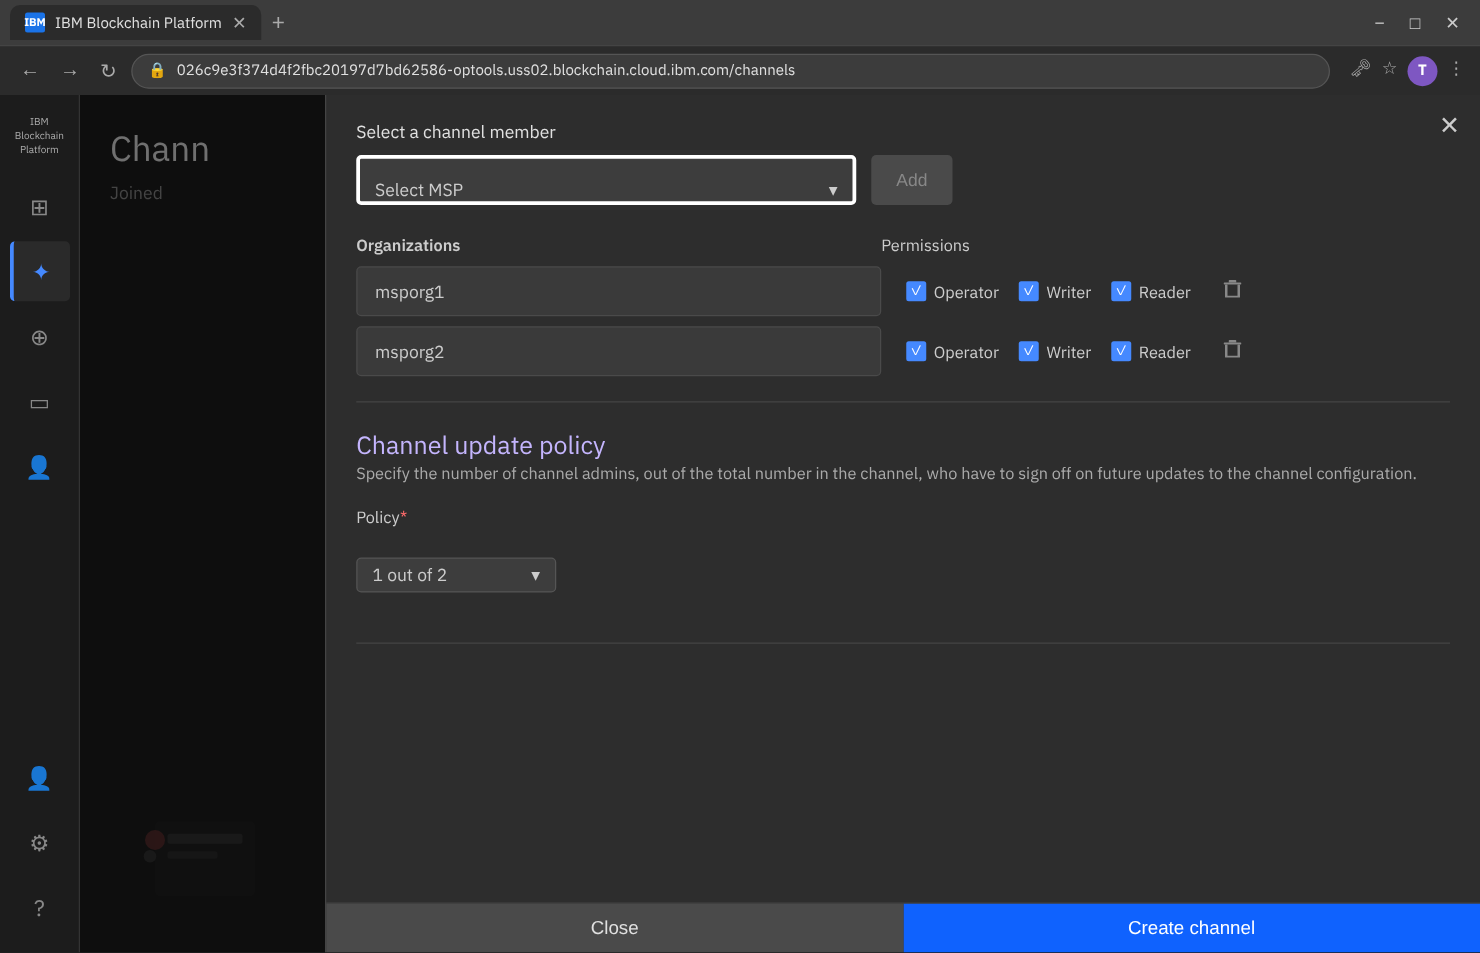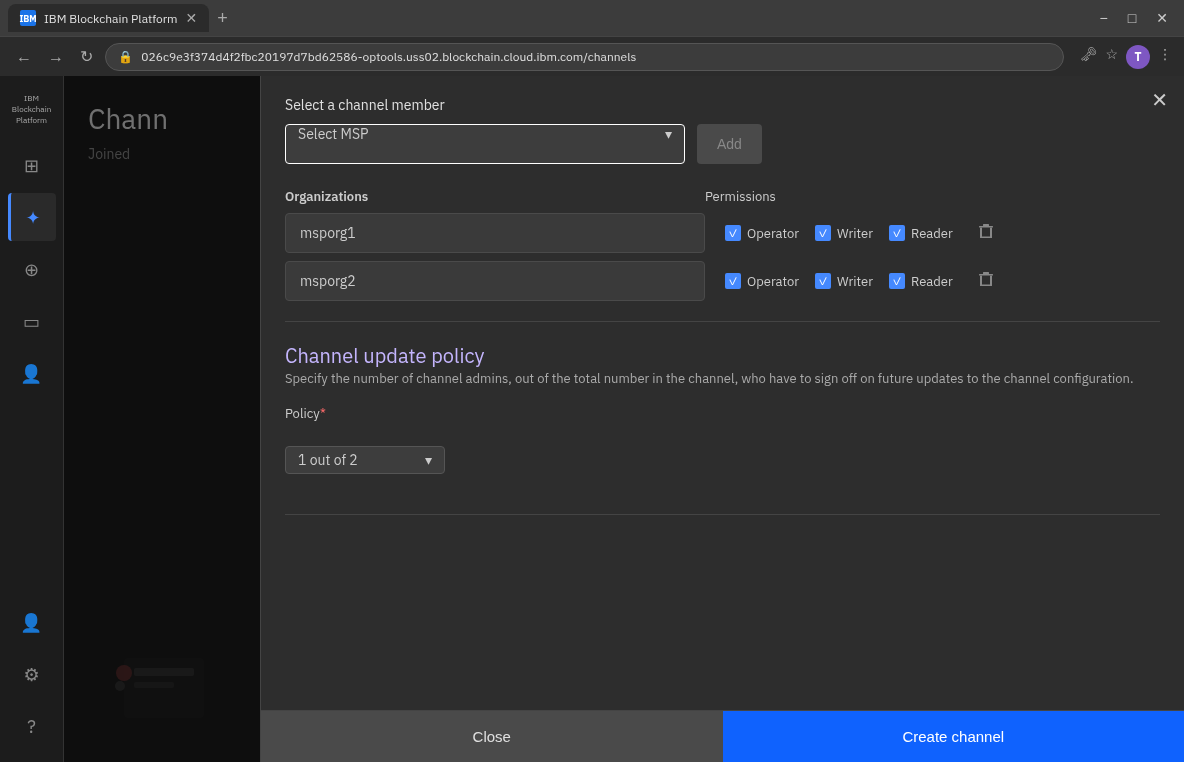--- a/index.html
+++ b/index.html
@@ -241,28 +241,28 @@
     }
     .select-row {
       display: flex;
       gap: 12px;
       margin-bottom: 24px;
       align-items: center;
     }
     .msp-select {
       flex: 1;
       background: #3d3d3d;
-      border: 1px solid #ffffff;
+      border: 3px solid #ffffff;
       border-radius: 4px;
       color: #ccc;
       font-size: 14px;
       padding: 0 12px;
       height: 40px;
       display: flex;
-      align-items: flex-start;
+      align-items: flex-end;
       justify-content: space-between;
       cursor: pointer;
       max-width: 400px;
     }
     .add-btn {
       background: #4a4a4a;
       border: none;
       border-radius: 4px;
       color: #888;
       font-size: 14px;
@@ -375,21 +375,21 @@
       display: flex;
       align-items: center;
       justify-content: space-between;
       cursor: pointer;
       width: 160px;
     }
 
     
     .modal-footer {
       display: flex;
-      height: 52px;
+      height: 40px;
       border-top: 1px solid #444;
     }
     .close-btn {
       flex: 1;
       background: #4a4a4a;
       border: none;
       color: #e0e0e0;
       font-size: 15px;
       cursor: pointer;
     }

